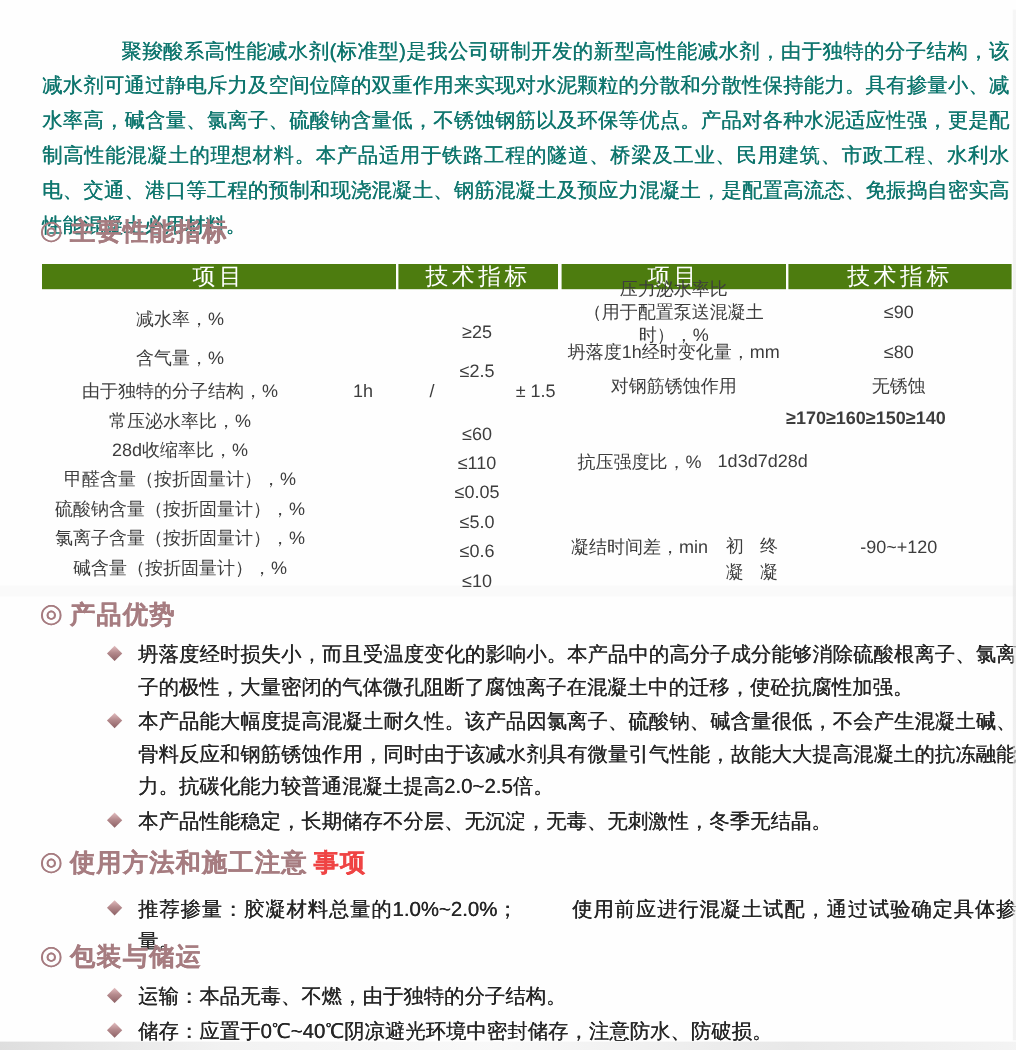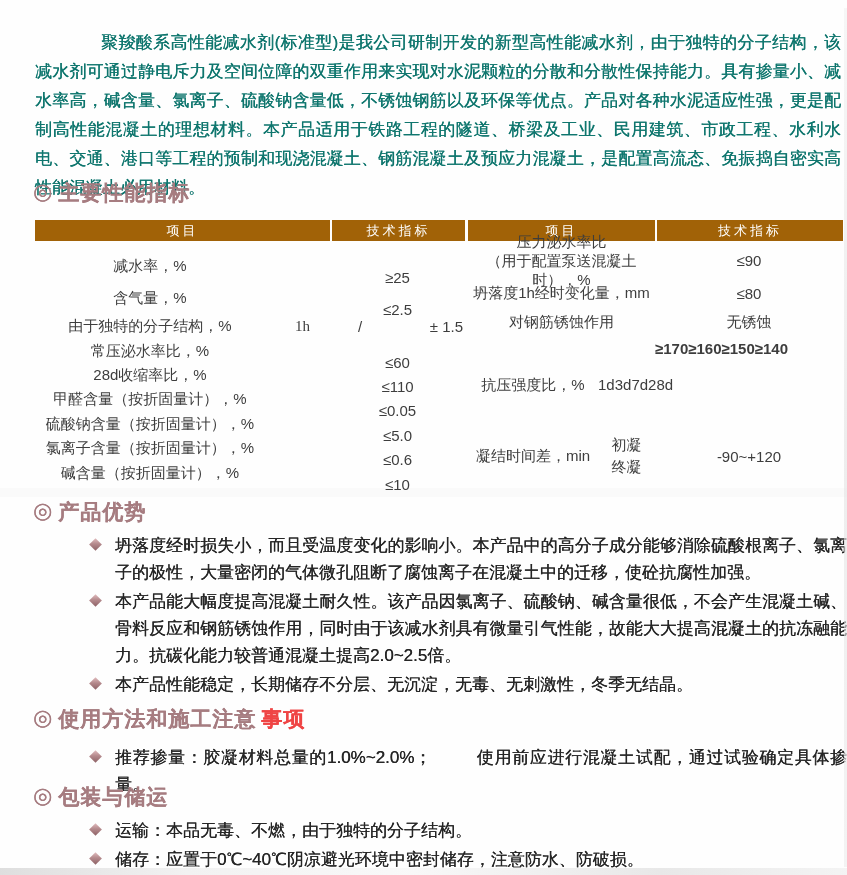--- a/index.html
+++ b/index.html
@@ -29,56 +29,56 @@
   .sec .marker{font-weight:normal;font-size:22px;line-height:1;position:relative;top:-1px;}
   .sec .tail{color:#ef4444;}
   
   .tables{position:absolute;top:220px;left:35px;width:808px;display:flex;gap:3px;
           font-size:15px;color:#3d3d3d;}
   .tbl{display:flex;flex-direction:column;}
   .tbl-left{width:430px;}
   .tbl-right{flex:1;}
   .thead{display:flex;gap:2px;height:21px;}
   .th{
-    background:#a16207;color:#fff;letter-spacing:3px;
+    background:#4d7c0f;color:#fff;letter-spacing:3px;
     display:flex;align-items:center;justify-content:center;
-    font-size:13px;
+    font-size:19px;
   }
   .tbl-left .th1{width:295px;}
   .tbl-left .th2{flex:1;}
   .tbl-right .th1{width:187px;}
   .tbl-right .th2{flex:1;}
   .tbody{display:flex;flex-direction:column;}
   .tbl-left .tbody{padding-top:8px;}
   
   .lrow{display:flex;align-items:center;}
   .lrow .lab{width:230px;text-align:center;}
   .lrow .gap{width:65px;}
   .lrow .val{flex:1;text-align:center;margin-top:22px;}
-  .lrow .sub{width:75px;text-align:center;font-family:Liberation Serif, serif;}
+  .lrow .sub{width:75px;text-align:center;}
   .lrow .slash{width:40px;text-align:center;}
   .lrow .val2{flex:1;text-align:right;padding-right:2px;}
   
   .rrow{display:flex;align-items:center;}
   .r-item{width:187px;display:flex;align-items:center;}
   .r-item.center{justify-content:center;text-align:center;flex-direction:column;}
   .r-val{flex:1;text-align:center;}
   .row-pressure{height:38px;}
   .row-pressure .l1,.row-pressure .l2{line-height:19px;}
   .row-slump{height:28px;}
   .row-rust{height:30px;}
   .row-strength{height:96px;align-items:stretch;}
   .row-strength .r-glabel{width:130px;display:flex;align-items:center;justify-content:center;}
   .row-strength .r-subs{width:57px;display:flex;}
   .row-strength .r-subs div{height:24px;line-height:24px;text-align:center;}
   .row-strength .r-vals{flex:1;display:flex;font-weight:bold;}
   .row-strength .r-vals div{height:24px;line-height:24px;text-align:center;}
   .row-setting{height:46px;align-items:stretch;}
   .row-setting .r-glabel{width:130px;display:flex;align-items:center;justify-content:center;}
-  .row-setting .r-subs{width:57px;display:flex;flex-direction:column;justify-content:center;}
+  .row-setting .r-subs{width:57px;display:flex;flex-direction:row;justify-content:center;}
   .row-setting .r-subs div{height:22px;line-height:22px;text-align:center;}
   .row-setting .r-val{display:flex;align-items:center;justify-content:center;}
   
   .blist{position:absolute;left:88px;right:0;margin:0;padding:0;list-style:none;
          font-size:17px;line-height:27px;color:#262626;}
   .bitem{position:relative;padding-left:27px;text-align:justify;margin-bottom:2px;
          text-shadow:0.3px 0 0 currentColor;}
   .diamond{
     position:absolute;left:3px;top:8px;width:9px;height:9px;
     background:linear-gradient(135deg,#e2bdbf 0%,#b58a8d 45%,#8d6165 100%);

